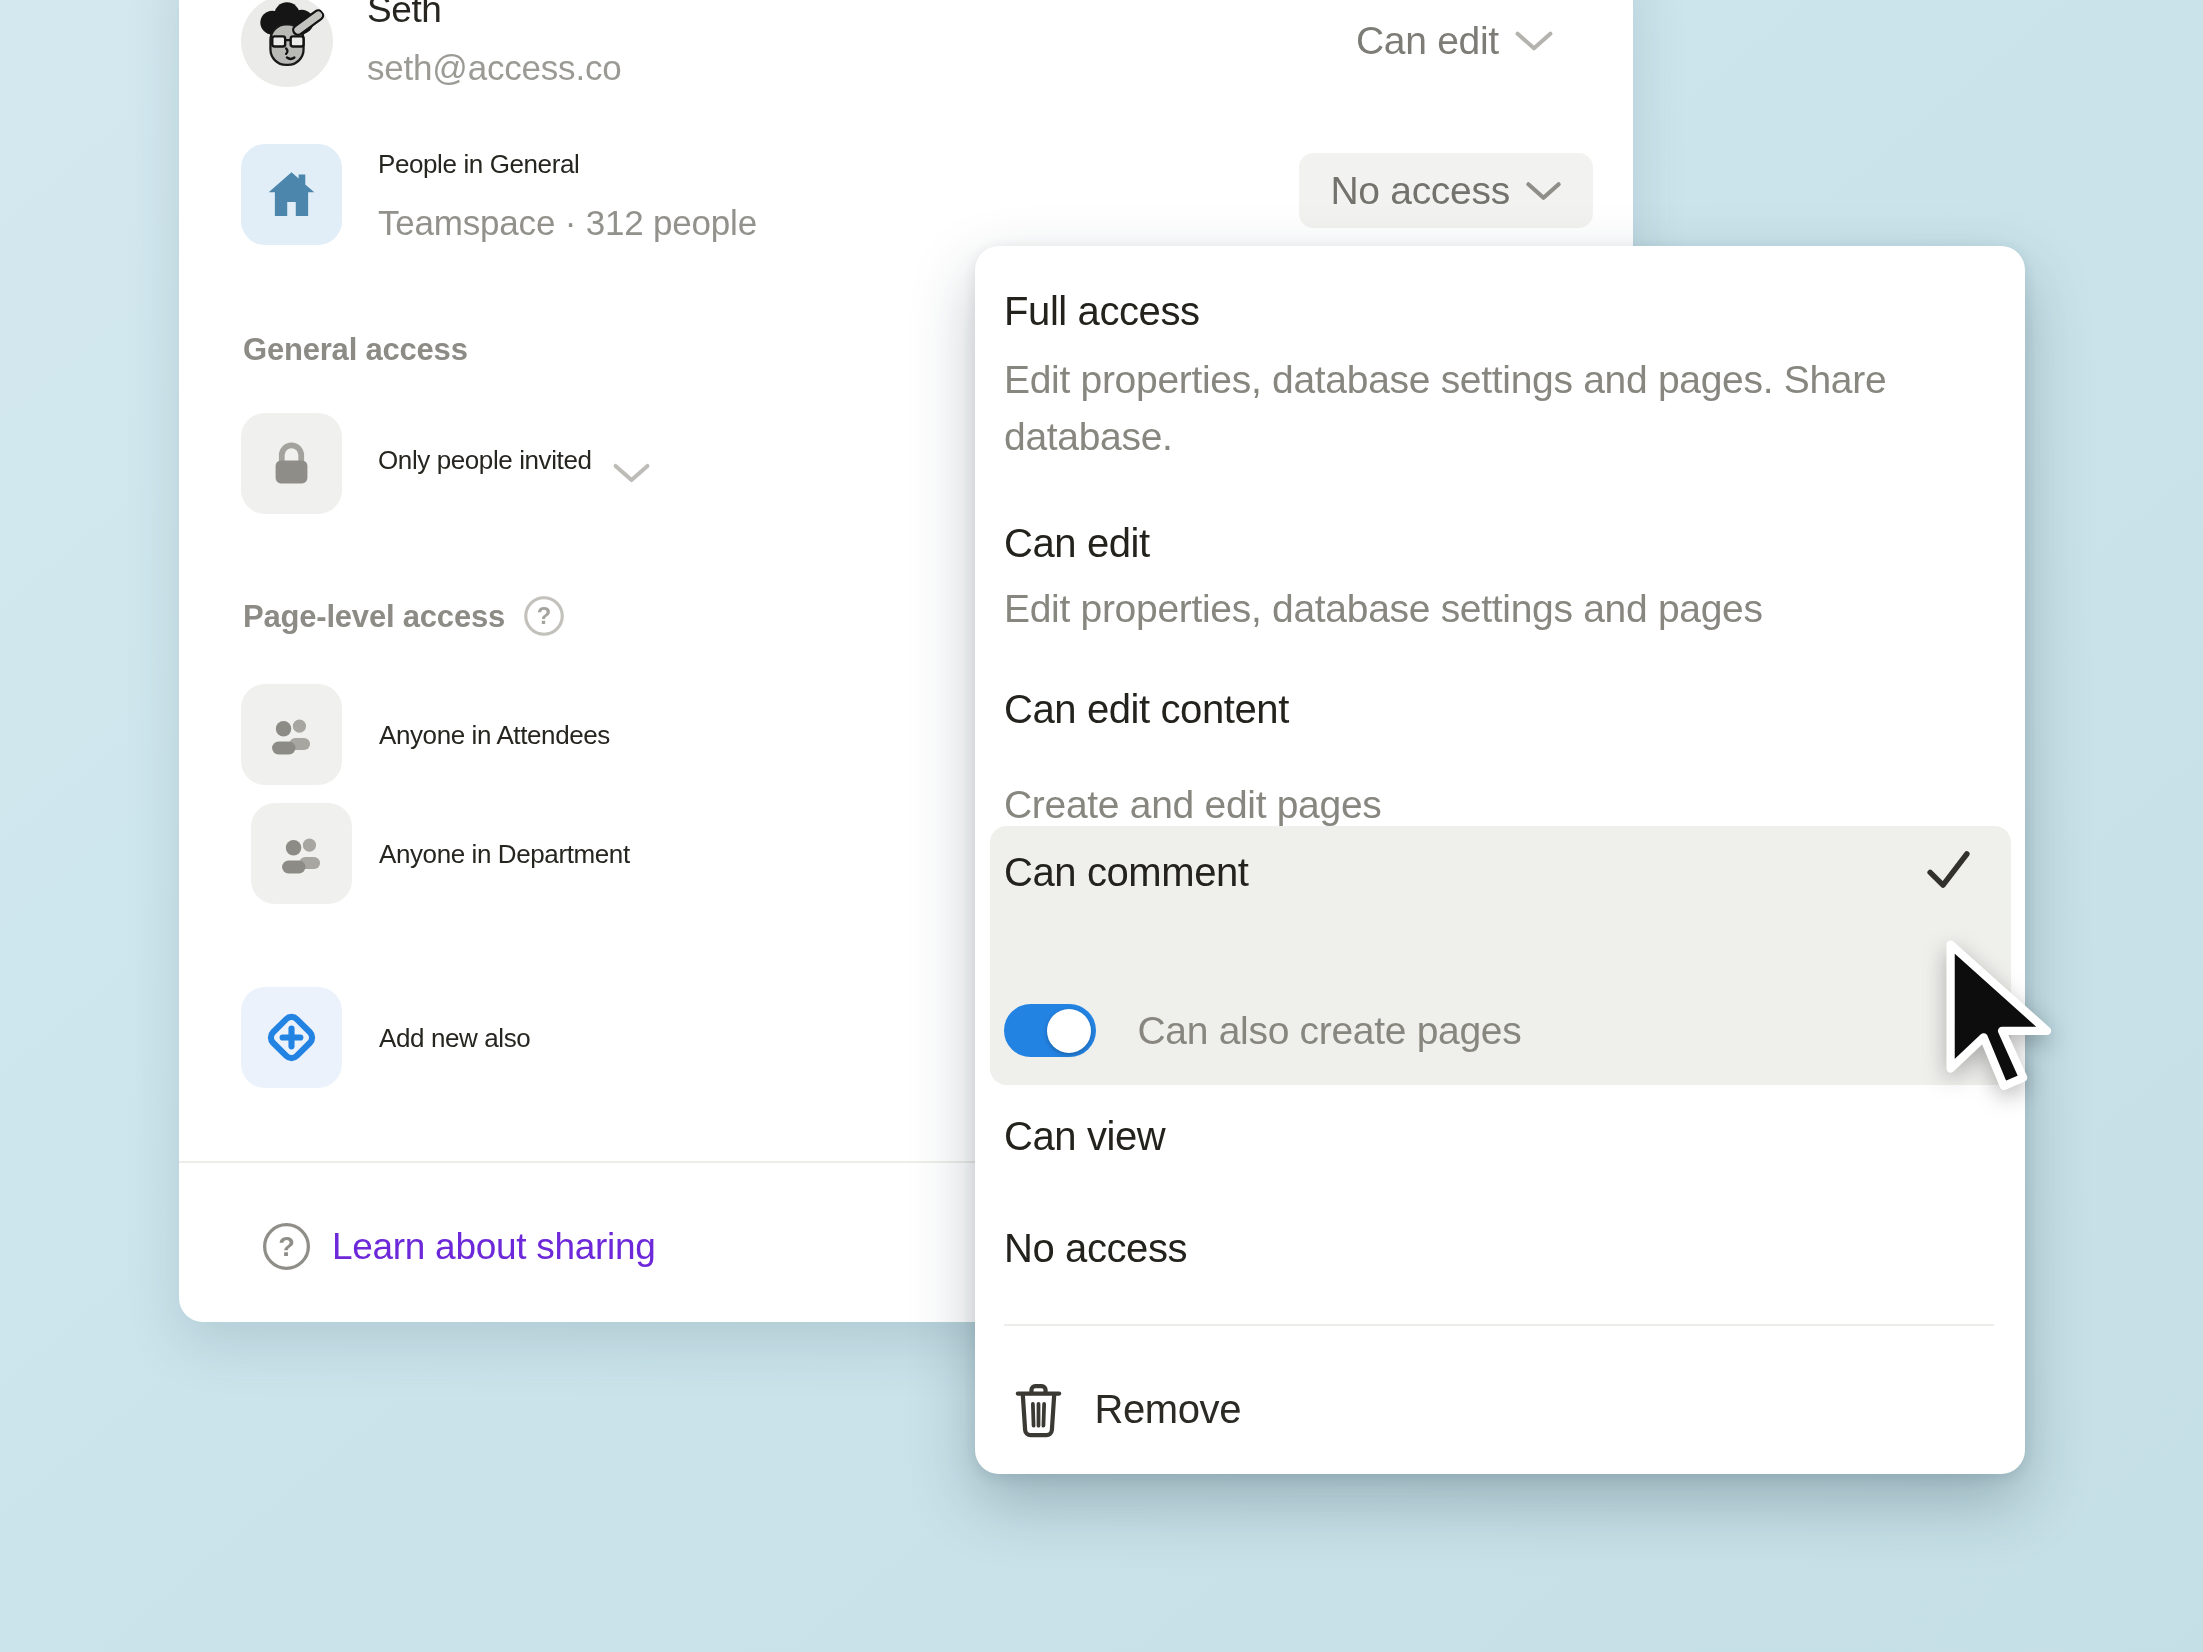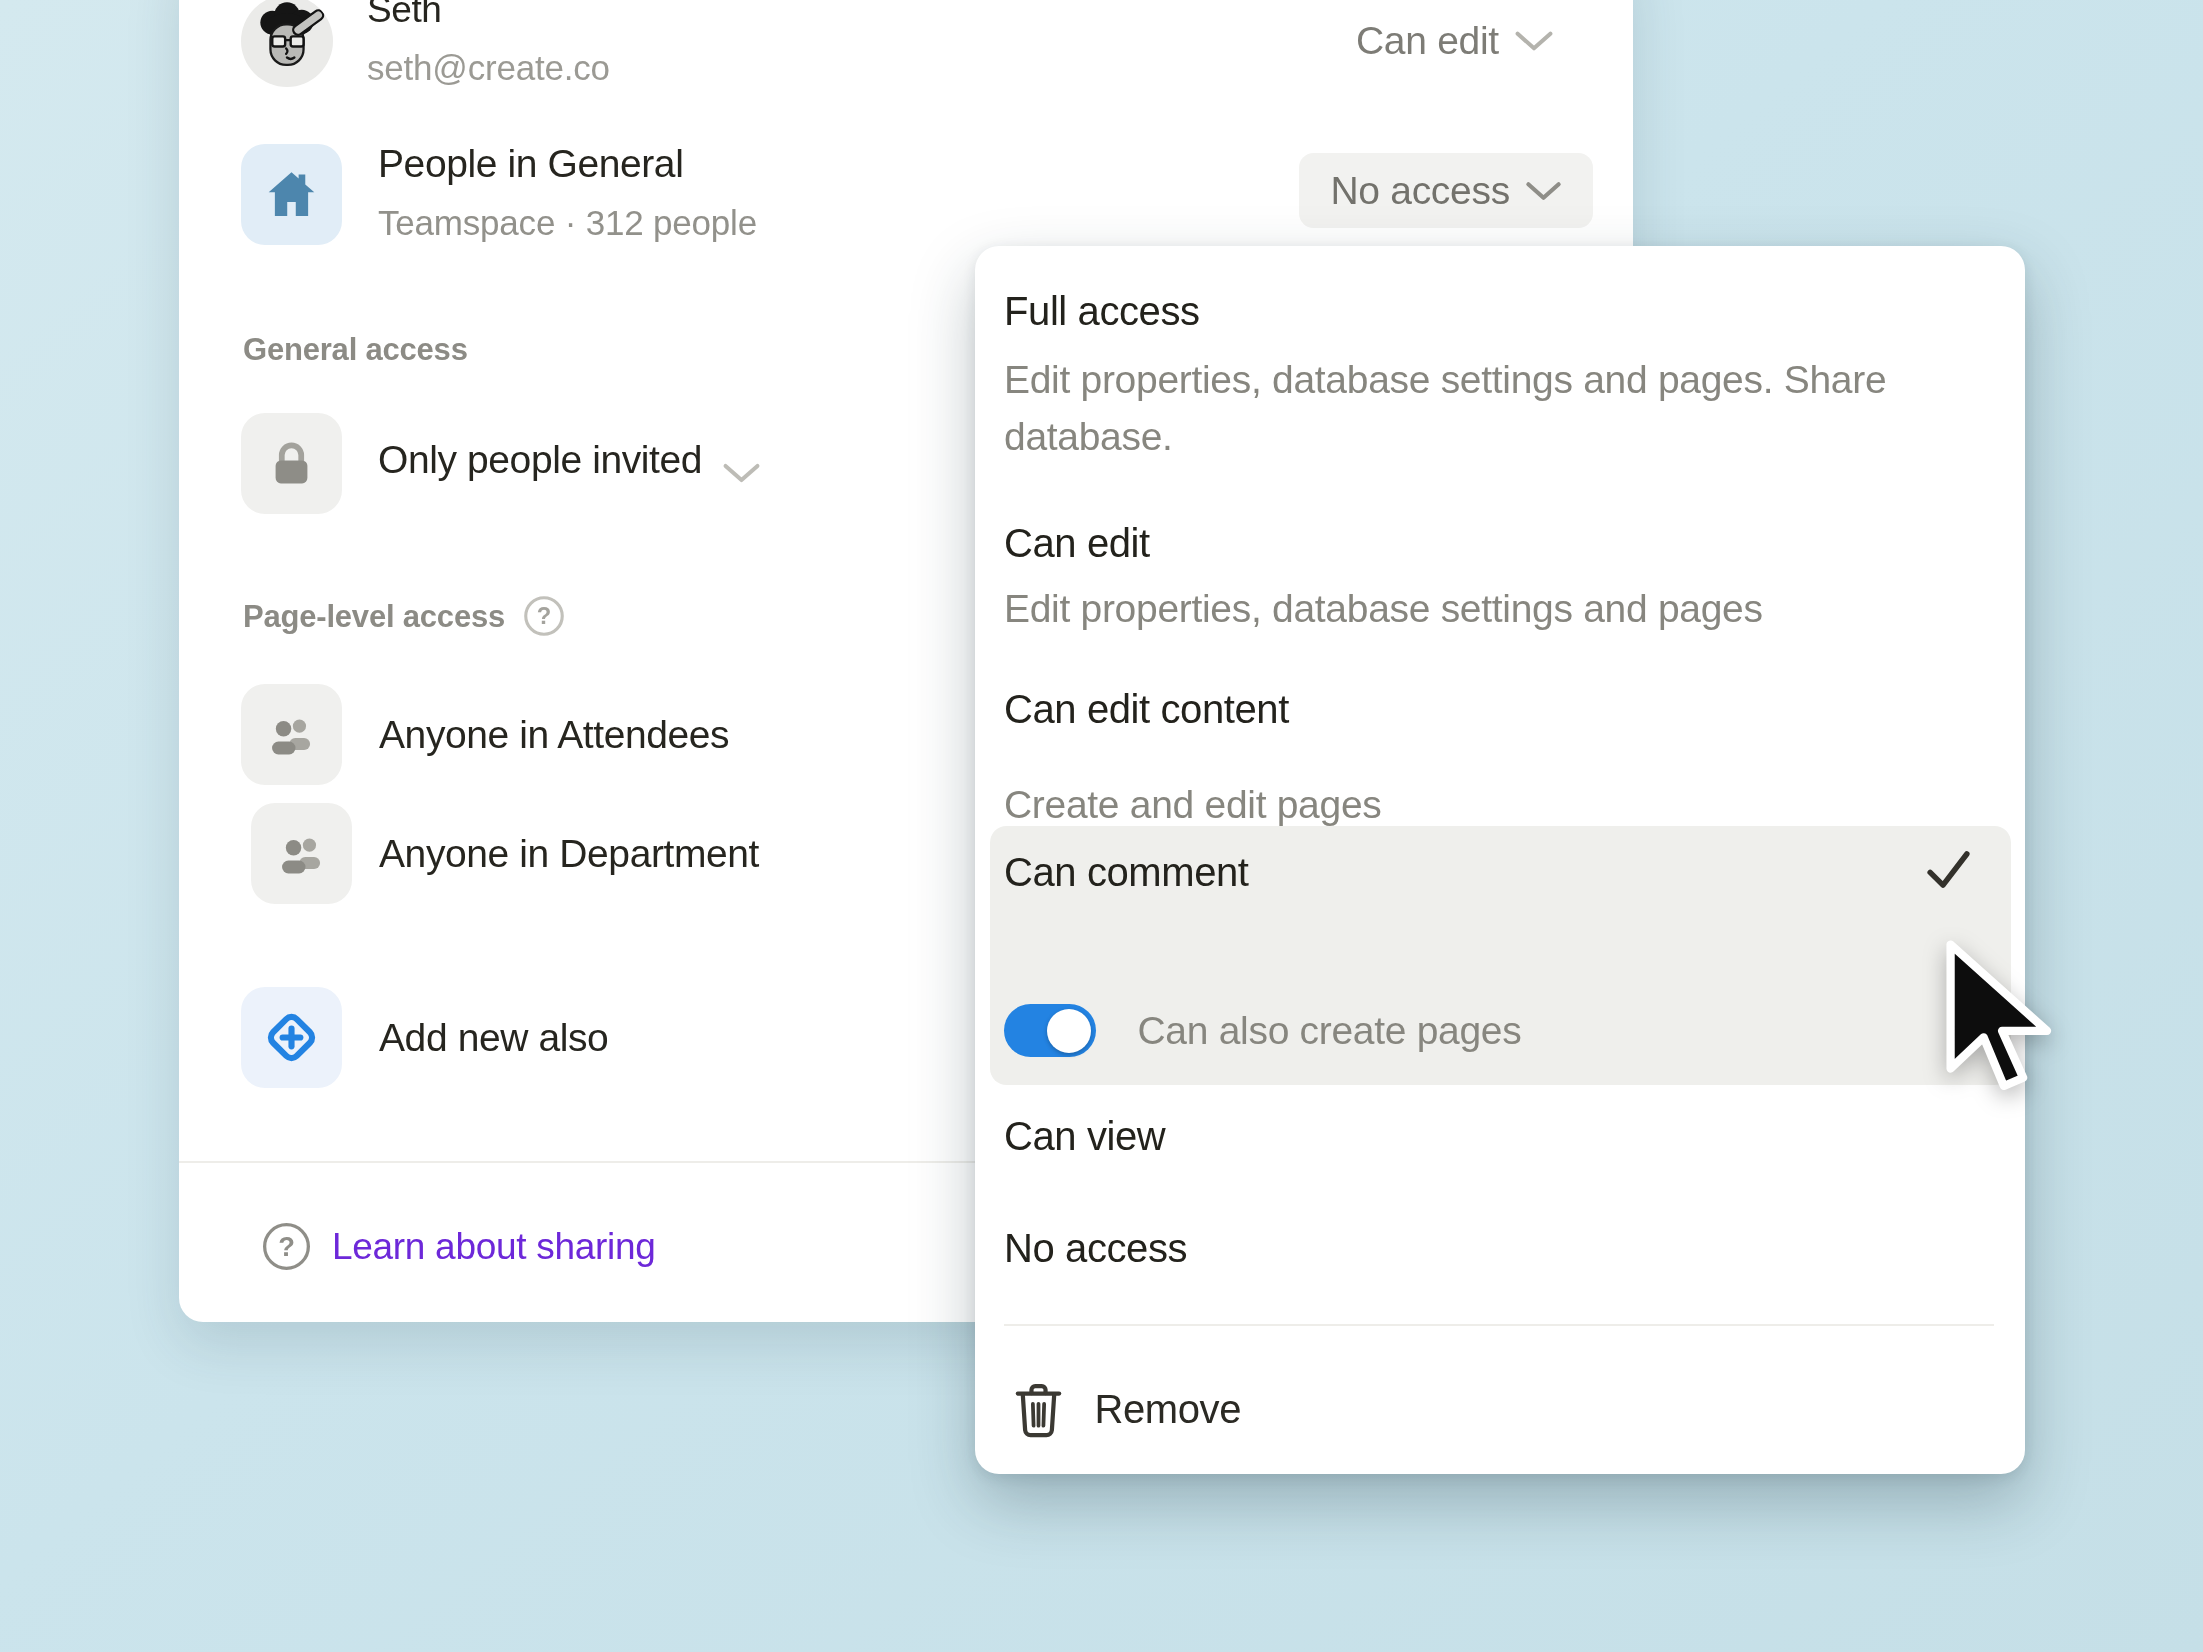--- a/index.html
+++ b/index.html
@@ -17,21 +17,21 @@
     box-shadow:0 22px 55px rgba(30,60,70,.14);
     z-index:1;
   }
   .tile{
     width:101px;height:101px;border-radius:24px;
     display:flex;align-items:center;justify-content:center;
   }
   .tile.gray{background:#f0f0ee;}
   .tile.blue{background:#e1edf7;}
   .tile.lightblue{background:#ecf2fb;}
-  .row-title{font-size:39px;line-height:50px;color:#26251f;letter-spacing:-0.4px;white-space:nowrap;}
+  .row-title{font-size:26px;line-height:50px;color:#26251f;letter-spacing:-0.4px;white-space:nowrap;}
   .row-sub{font-size:35px;line-height:42px;color:#92918b;letter-spacing:-0.2px;white-space:nowrap;}
   .section-hdr{font-size:31px;line-height:37px;font-weight:700;color:#8c8b85;letter-spacing:-0.2px;white-space:nowrap;}
   .member-name{font-size:37px;line-height:46px;color:#26251f;letter-spacing:-0.4px;}
   .member-email{font-size:35px;line-height:44px;color:#9b9a94;letter-spacing:-0.2px;}
   .perm-trigger{display:flex;align-items:center;gap:14.7px;cursor:default;}
   .perm-trigger .lbl{font-size:39px;color:#7d7c76;letter-spacing:-0.3px;white-space:nowrap;}
   .perm-button{
     width:294px;height:75px;border-radius:14.7px;background:#f2f2f0;
     display:flex;align-items:center;justify-content:center;gap:14.7px;
   }
@@ -91,21 +91,21 @@
         <line x1="84" y1="22" x2="62" y2="38" stroke="#c3c3c0" stroke-width="8" stroke-linecap="round"></line>
         <rect x="34" y="45" width="14" height="11" rx="2.5" fill="#ececea" stroke="#141414" stroke-width="2.6"></rect>
         <rect x="54" y="45" width="14" height="11" rx="2.5" fill="#ececea" stroke="#141414" stroke-width="2.6"></rect>
         <line x1="48" y1="49" x2="54" y2="49" stroke="#141414" stroke-width="2.6"></line>
         <path d="M49 58 q3 3 0 6" fill="none" stroke="#141414" stroke-width="2.4" stroke-linecap="round"></path>
         <path d="M50 68 q4 3 8 0" fill="none" stroke="#141414" stroke-width="2.6" stroke-linecap="round"></path>
       </g>
     </svg>
   </div>
   <div class="abs member-name" style="left:188px;top:42px;">Seth</div>
-  <div class="abs member-email" style="left:188px;top:101px;">seth@create.co</div>
+  <div class="abs member-email" style="left:188px;top:101px;">seth@access.co</div>
   <div class="abs perm-trigger" style="left:1177px;top:71px;height:50px;">
     <span class="lbl">Can edit</span>
     <svg width="40" height="24" viewBox="0 0 44 26">
       <polyline points="4,5 22,21 40,5" fill="none" stroke="#b4b3ad" stroke-width="4.5" stroke-linecap="round" stroke-linejoin="round"></polyline>
     </svg>
   </div>
 
   <div class="abs tile blue" style="left:62px;top:199px;">
     <svg width="57" height="57" viewBox="0 0 24 24">
       <path fill="#4d86ad" d="M12 2.6 L15 5.3 L15 3.6 L17.8 3.6 L17.8 7.8 L21.6 11 L19 11 L19 21 L13.8 21 L13.8 15.2 L10.2 15.2 L10.2 21 L5 21 L5 11 L2.4 11 Z"></path>

